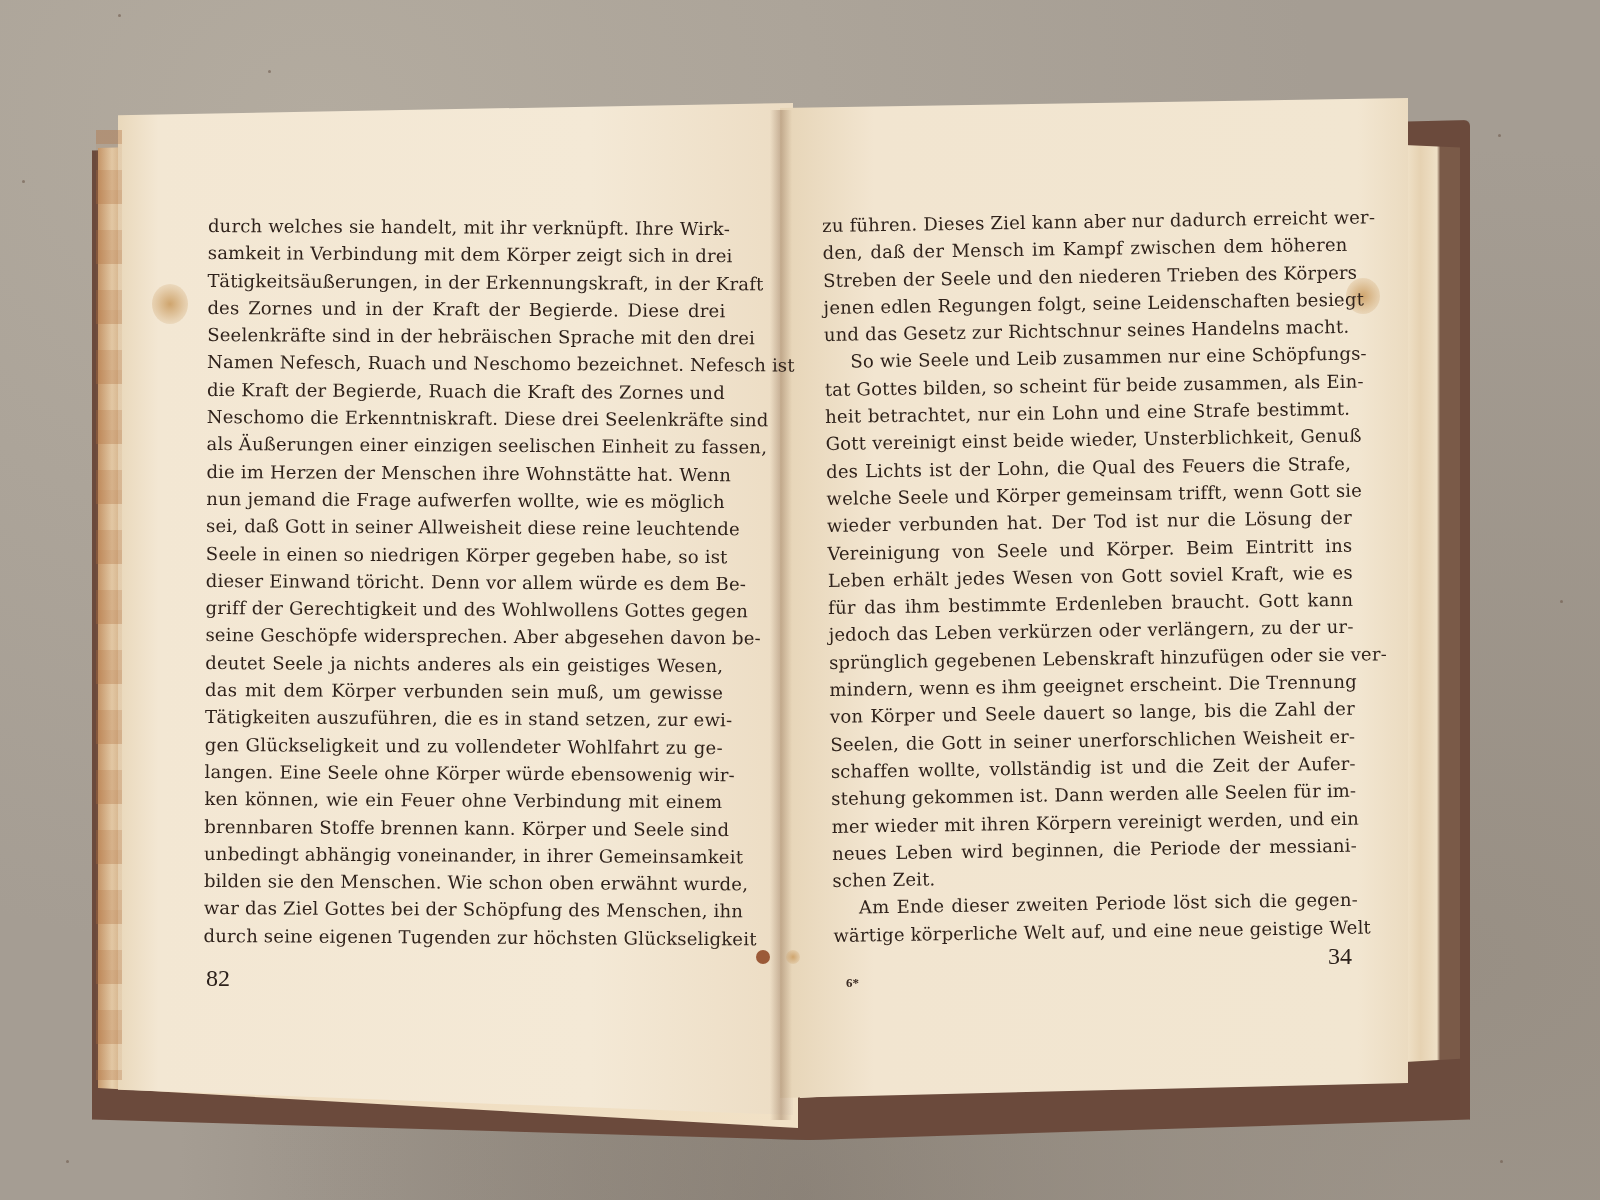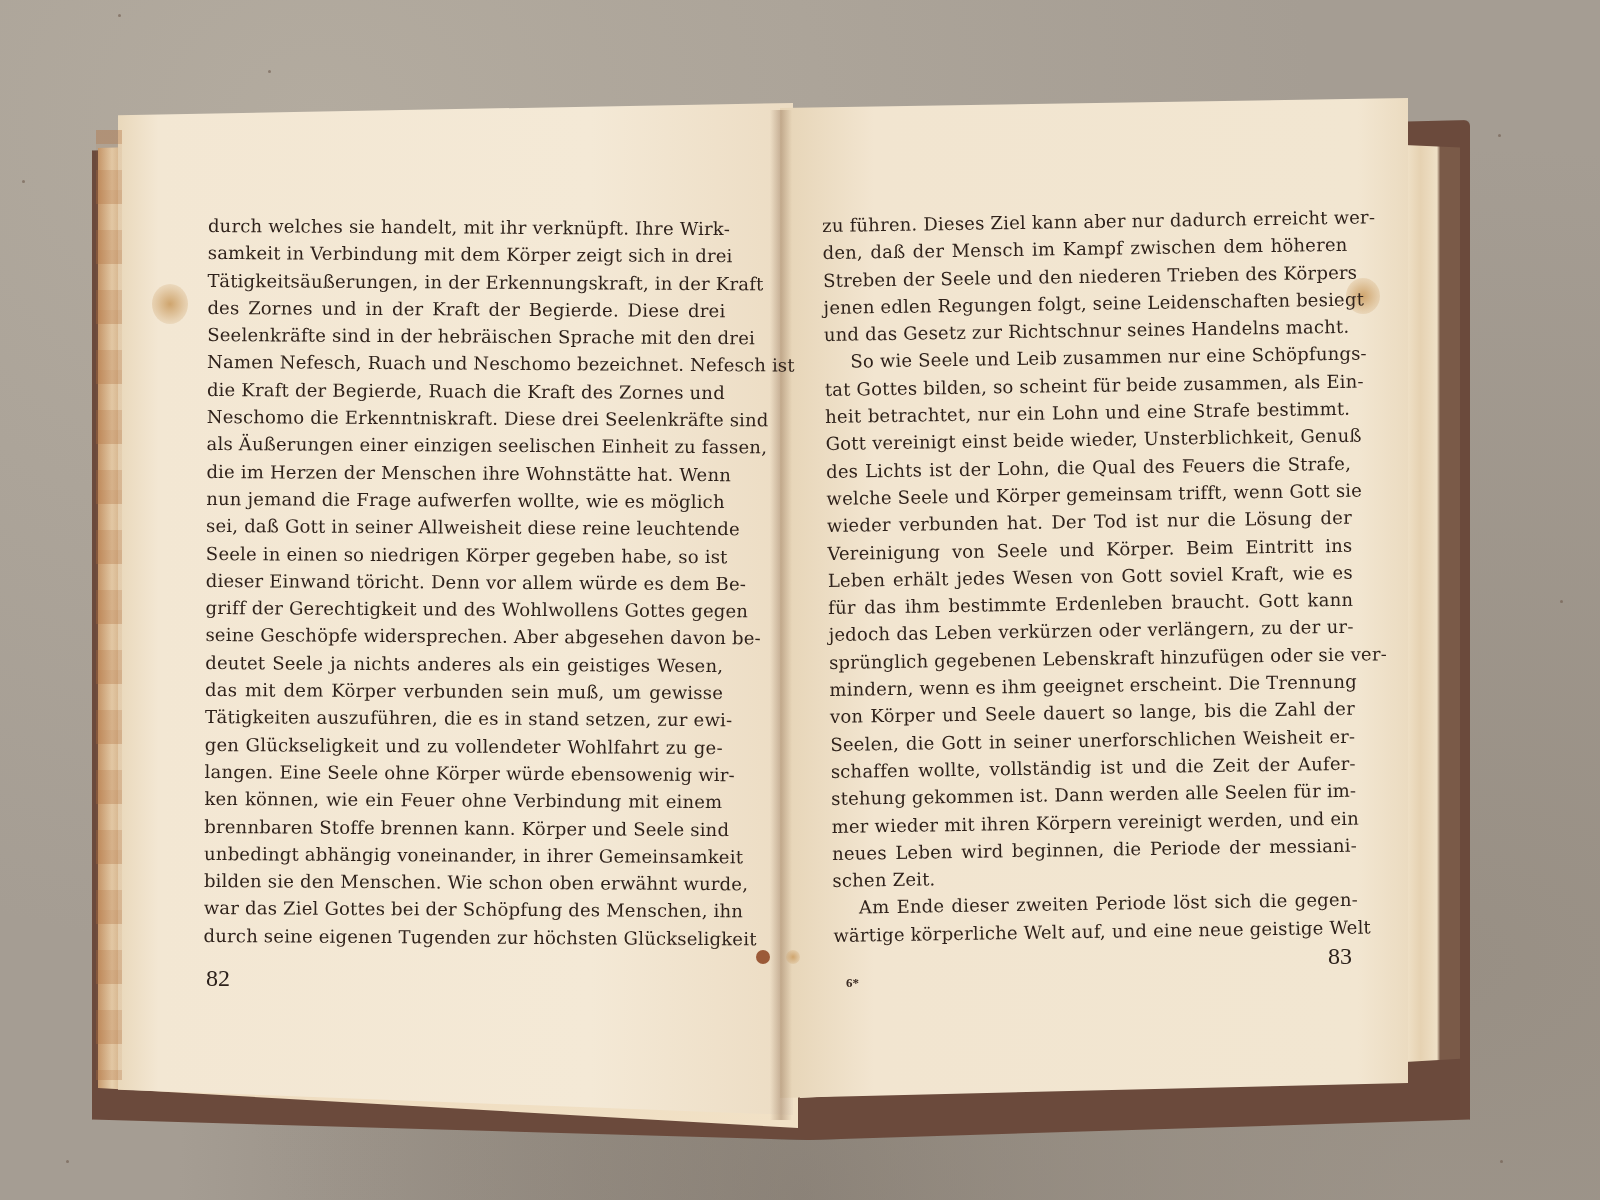--- a/index.html
+++ b/index.html
@@ -157,21 +157,21 @@
     <span class="line">von Körper und Seele dauert so lange, bis die Zahl der</span>
     <span class="line">Seelen, die Gott in seiner unerforschlichen Weisheit er-</span>
     <span class="line">schaffen wollte, vollständig ist und die Zeit der Aufer-</span>
     <span class="line">stehung gekommen ist. Dann werden alle Seelen für im-</span>
     <span class="line">mer wieder mit ihren Körpern vereinigt werden, und ein</span>
     <span class="line">neues Leben wird beginnen, die Periode der messiani-</span>
     <span class="line last">schen Zeit.</span>
     <span class="line indent">Am Ende dieser zweiten Periode löst sich die gegen-</span>
     <span class="line">wärtige körperliche Welt auf, und eine neue geistige Welt</span>
   </div>
-  <div class="page-number pn-right">83</div>
+  <div class="page-number pn-right">34</div>
   <div class="signature">6*</div>
 </div>
 
 <span class="speck" style="left:118px; top:14px;"></span>
 <span class="speck" style="left:268px; top:70px;"></span>
 <span class="speck" style="left:22px; top:180px;"></span>
 <span class="speck" style="left:66px; top:1160px;"></span>
 <span class="speck" style="left:1498px; top:134px;"></span>
 <span class="speck" style="left:1500px; top:1160px;"></span>
 <span class="speck" style="left:1560px; top:600px;"></span>

